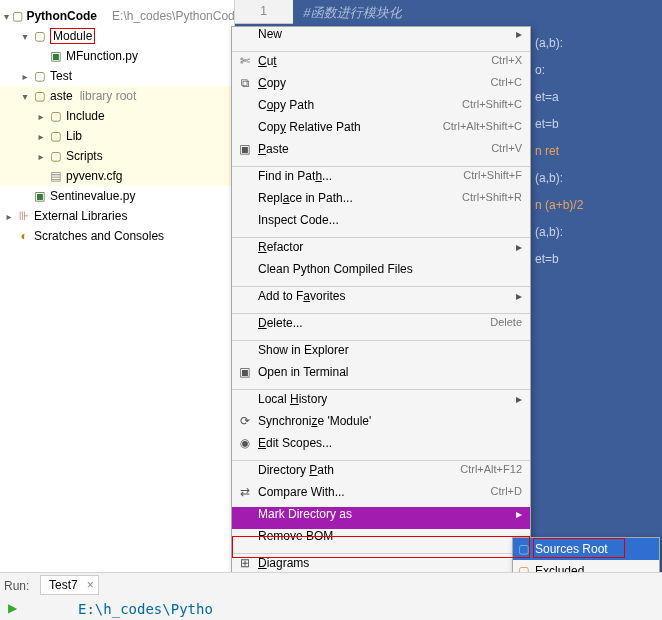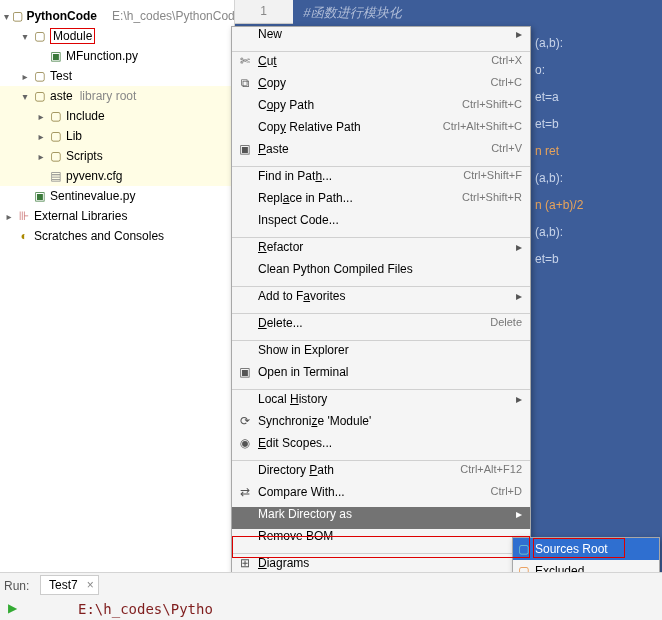--- a/index.html
+++ b/index.html
@@ -17,37 +17,37 @@
 .redbox{border:1px solid #d00;padding:0 2px}
 .ind1{padding-left:20px}.ind2{padding-left:36px}
 .editor{flex:1;background:#3d5d99;color:#c8d4ea;position:relative}
 .gutter{position:absolute;left:0;top:0;width:58px;height:24px;background:#f2f2f2;border-bottom:1px solid #ccc;color:#888;text-align:right;padding:4px 26px 0 0}
 .edtop{position:absolute;left:58px;top:0;height:24px;background:#3d5d99;right:0}
 .edtext{position:absolute;left:68px;top:4px;font-family:Liberation Mono, monospace;font-size:13px;font-style:italic}
 .code{position:absolute;left:300px;top:30px;font-family:Consolas,monospace;font-size:15px;line-height:27px;color:#c8d4ea}
 .code .kw{color:#e8a35a}
 .ctx{position:absolute;left:231px;top:26px;width:300px;background:#f5f5f5;border:1px solid #a8a8a8;box-shadow:2px 2px 6px rgba(0,0,0,.3)}
 .mi{display:flex;align-items:flex-start;height:22px;padding:0 8px 0 26px;position:relative;color:#000}
-.mi.hl{background:#737373;color:#fff}
+.mi.hl{background:#a21caf;color:#fff}
 .mi .mico{position:absolute;left:6px;width:14px;text-align:center;color:#555}
 .mi .sc{margin-left:auto;color:#777;font-size:11px}
 .mi .arr{margin-left:auto;color:#555}
 .mi.hl .arr{color:#fff}
 .mi u{text-decoration:underline}
 .sep{height:1px;background:#d0d0d0;margin:2px 0}
 .sub{position:absolute;left:512px;top:537px;width:148px;background:#f5f5f5;border:1px solid #a8a8a8;box-shadow:2px 2px 6px rgba(0,0,0,.3)}
 .si{display:flex;align-items:center;height:22px;padding:0 6px 0 22px;position:relative;color:#000}
 .si.hl{background:#2f6fd0;color:#fff}
 .si .sico{position:absolute;left:4px;width:14px;text-align:center}
 .bottom{position:absolute;left:0;bottom:0;width:100%;height:48px;background:#f4f4f4;border-top:1px solid #d4d4d4}
 .runlbl{position:absolute;left:4px;top:6px;color:#555}
 .tab{position:absolute;left:40px;top:2px;background:#fff;border:1px solid #ccc;padding:2px 20px 2px 8px;font-size:11px}
 .tab .x{position:absolute;right:4px;top:2px;color:#888}
 .play{position:absolute;left:8px;top:28px;color:#3a3}
-.path{position:absolute;left:78px;top:28px;font-family:Consolas,monospace;font-size:14px;color:#7f1d1d}
+.path{position:absolute;left:78px;top:28px;font-family:Consolas,monospace;font-size:14px;color:#0369a1}
 .redov{position:absolute;border:1px solid #d00;pointer-events:none}
 </style>
 </head>
 <body>
 
 <div class="top">
   <div class="tree">
     <div class="tree-row">
       <span class="exp">▾</span>
       <span class="ico fold">▢</span>

